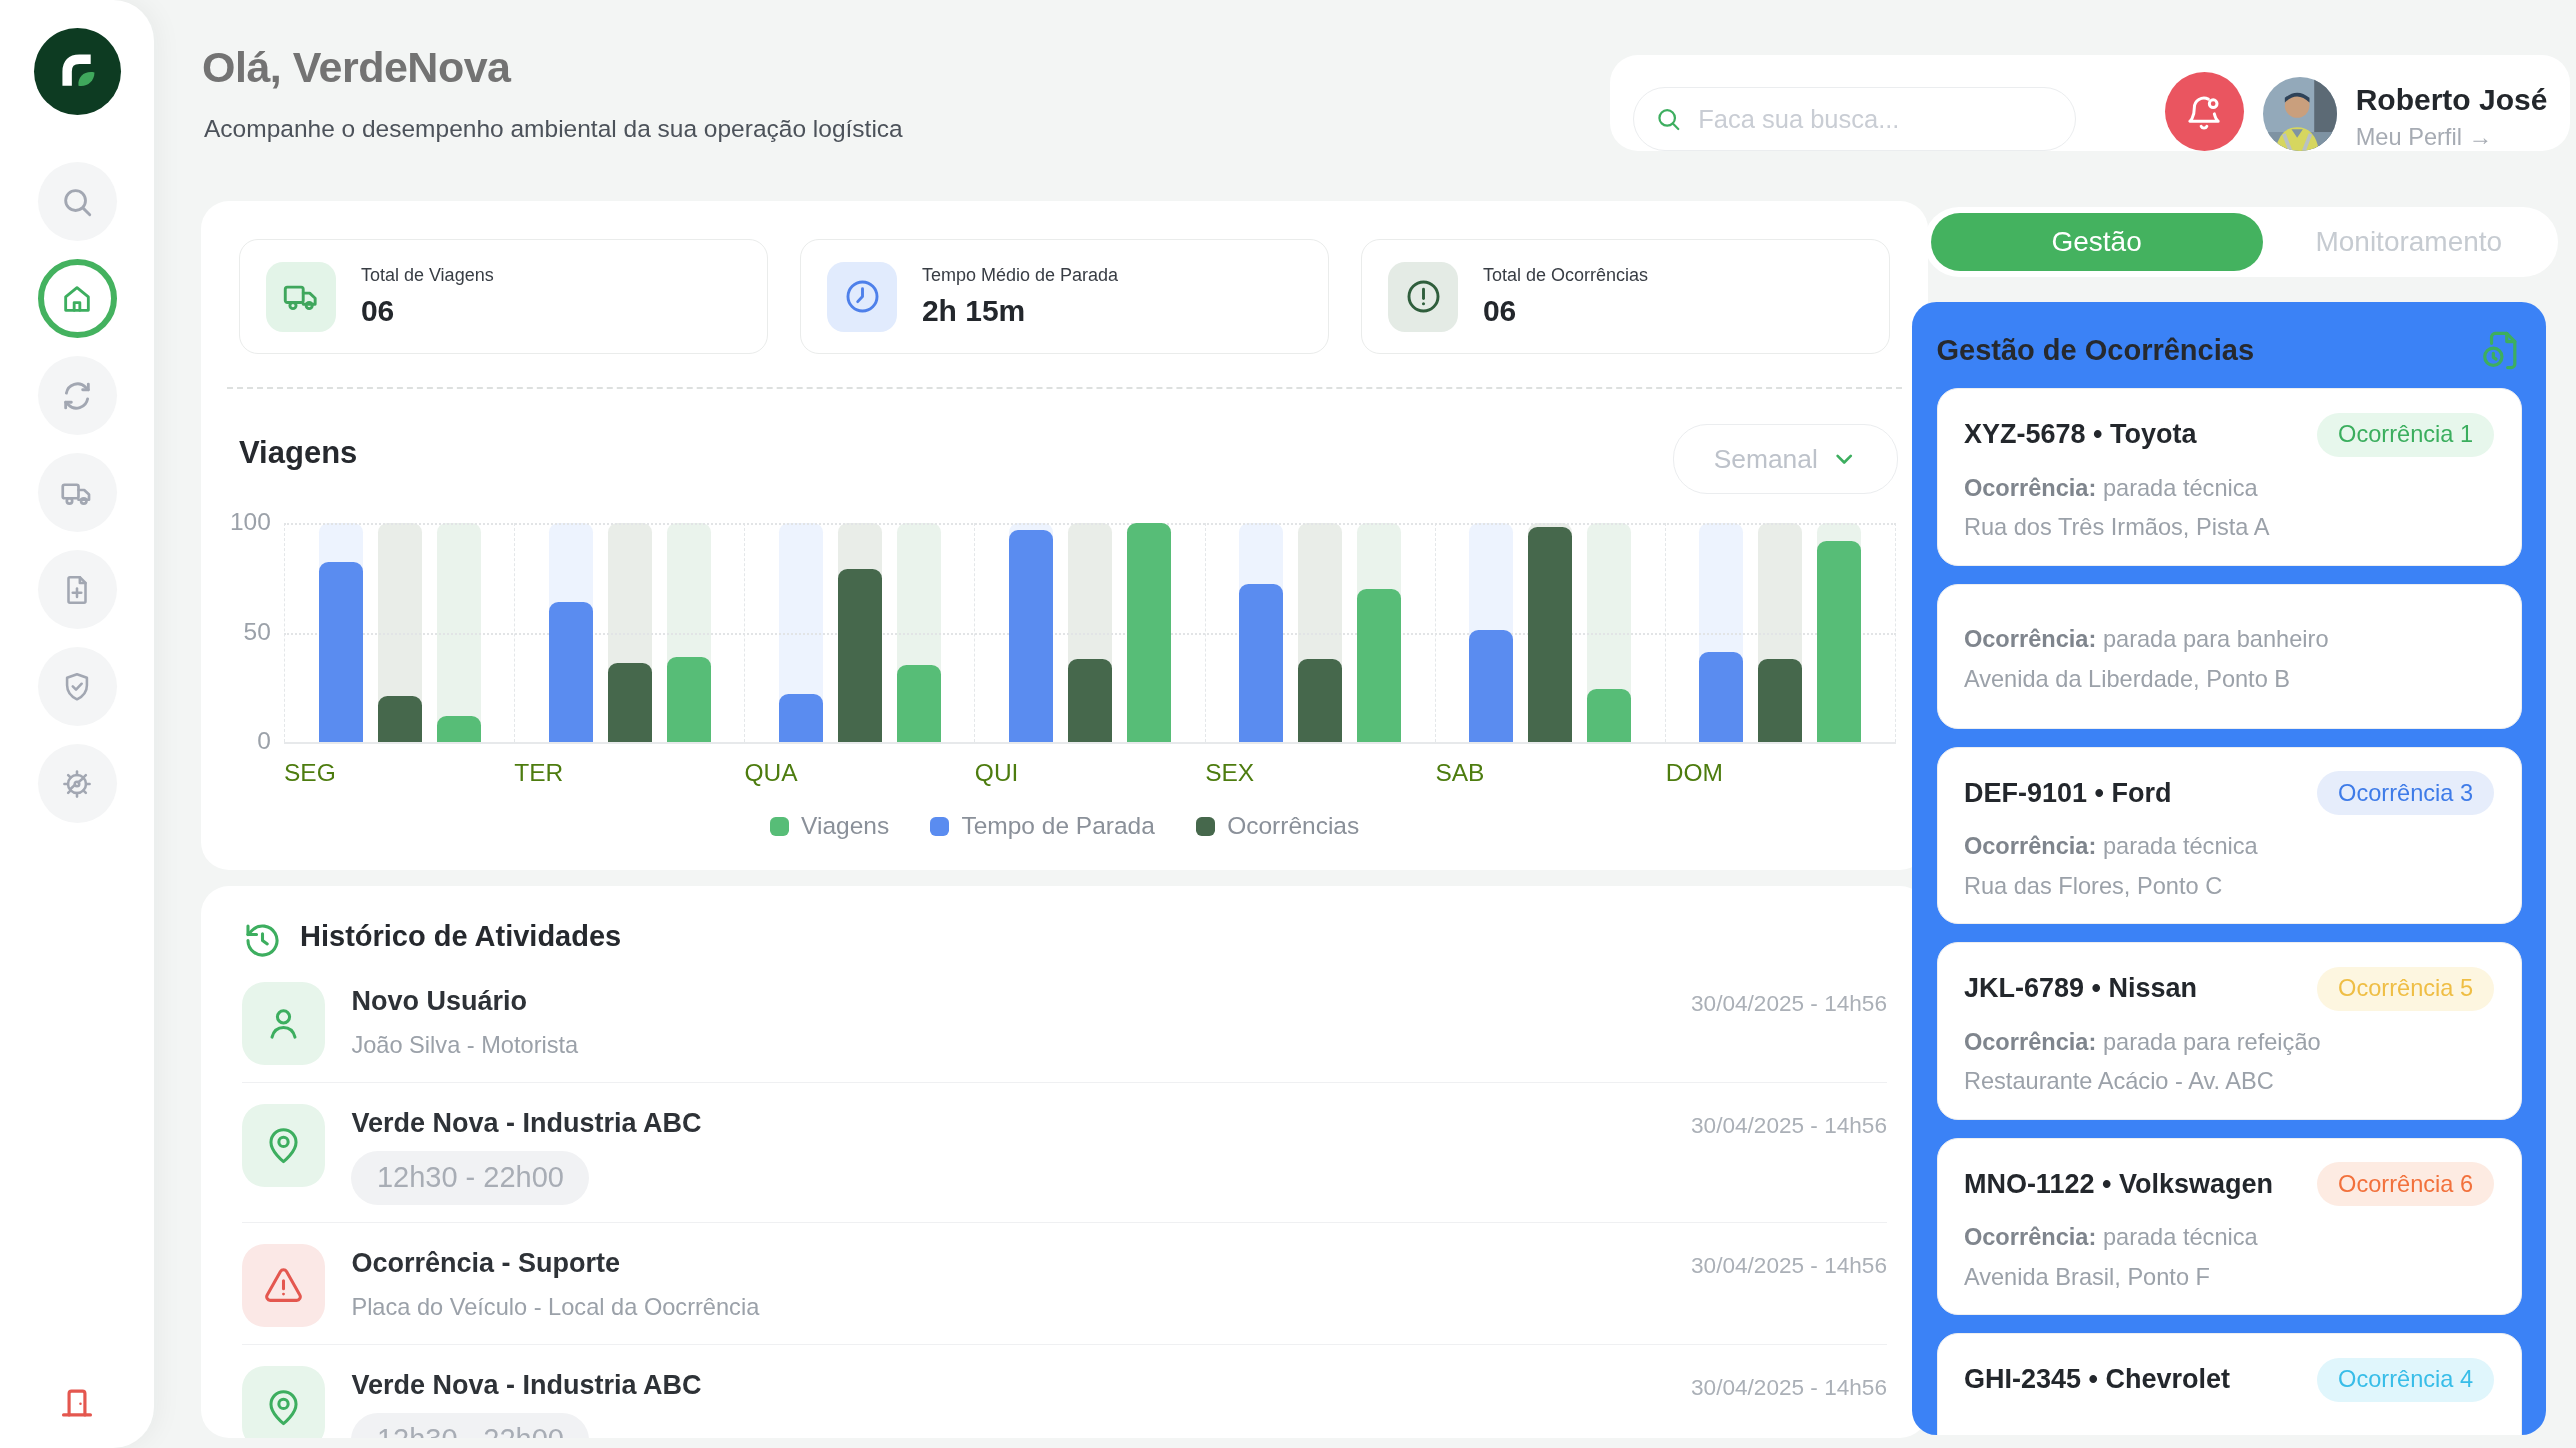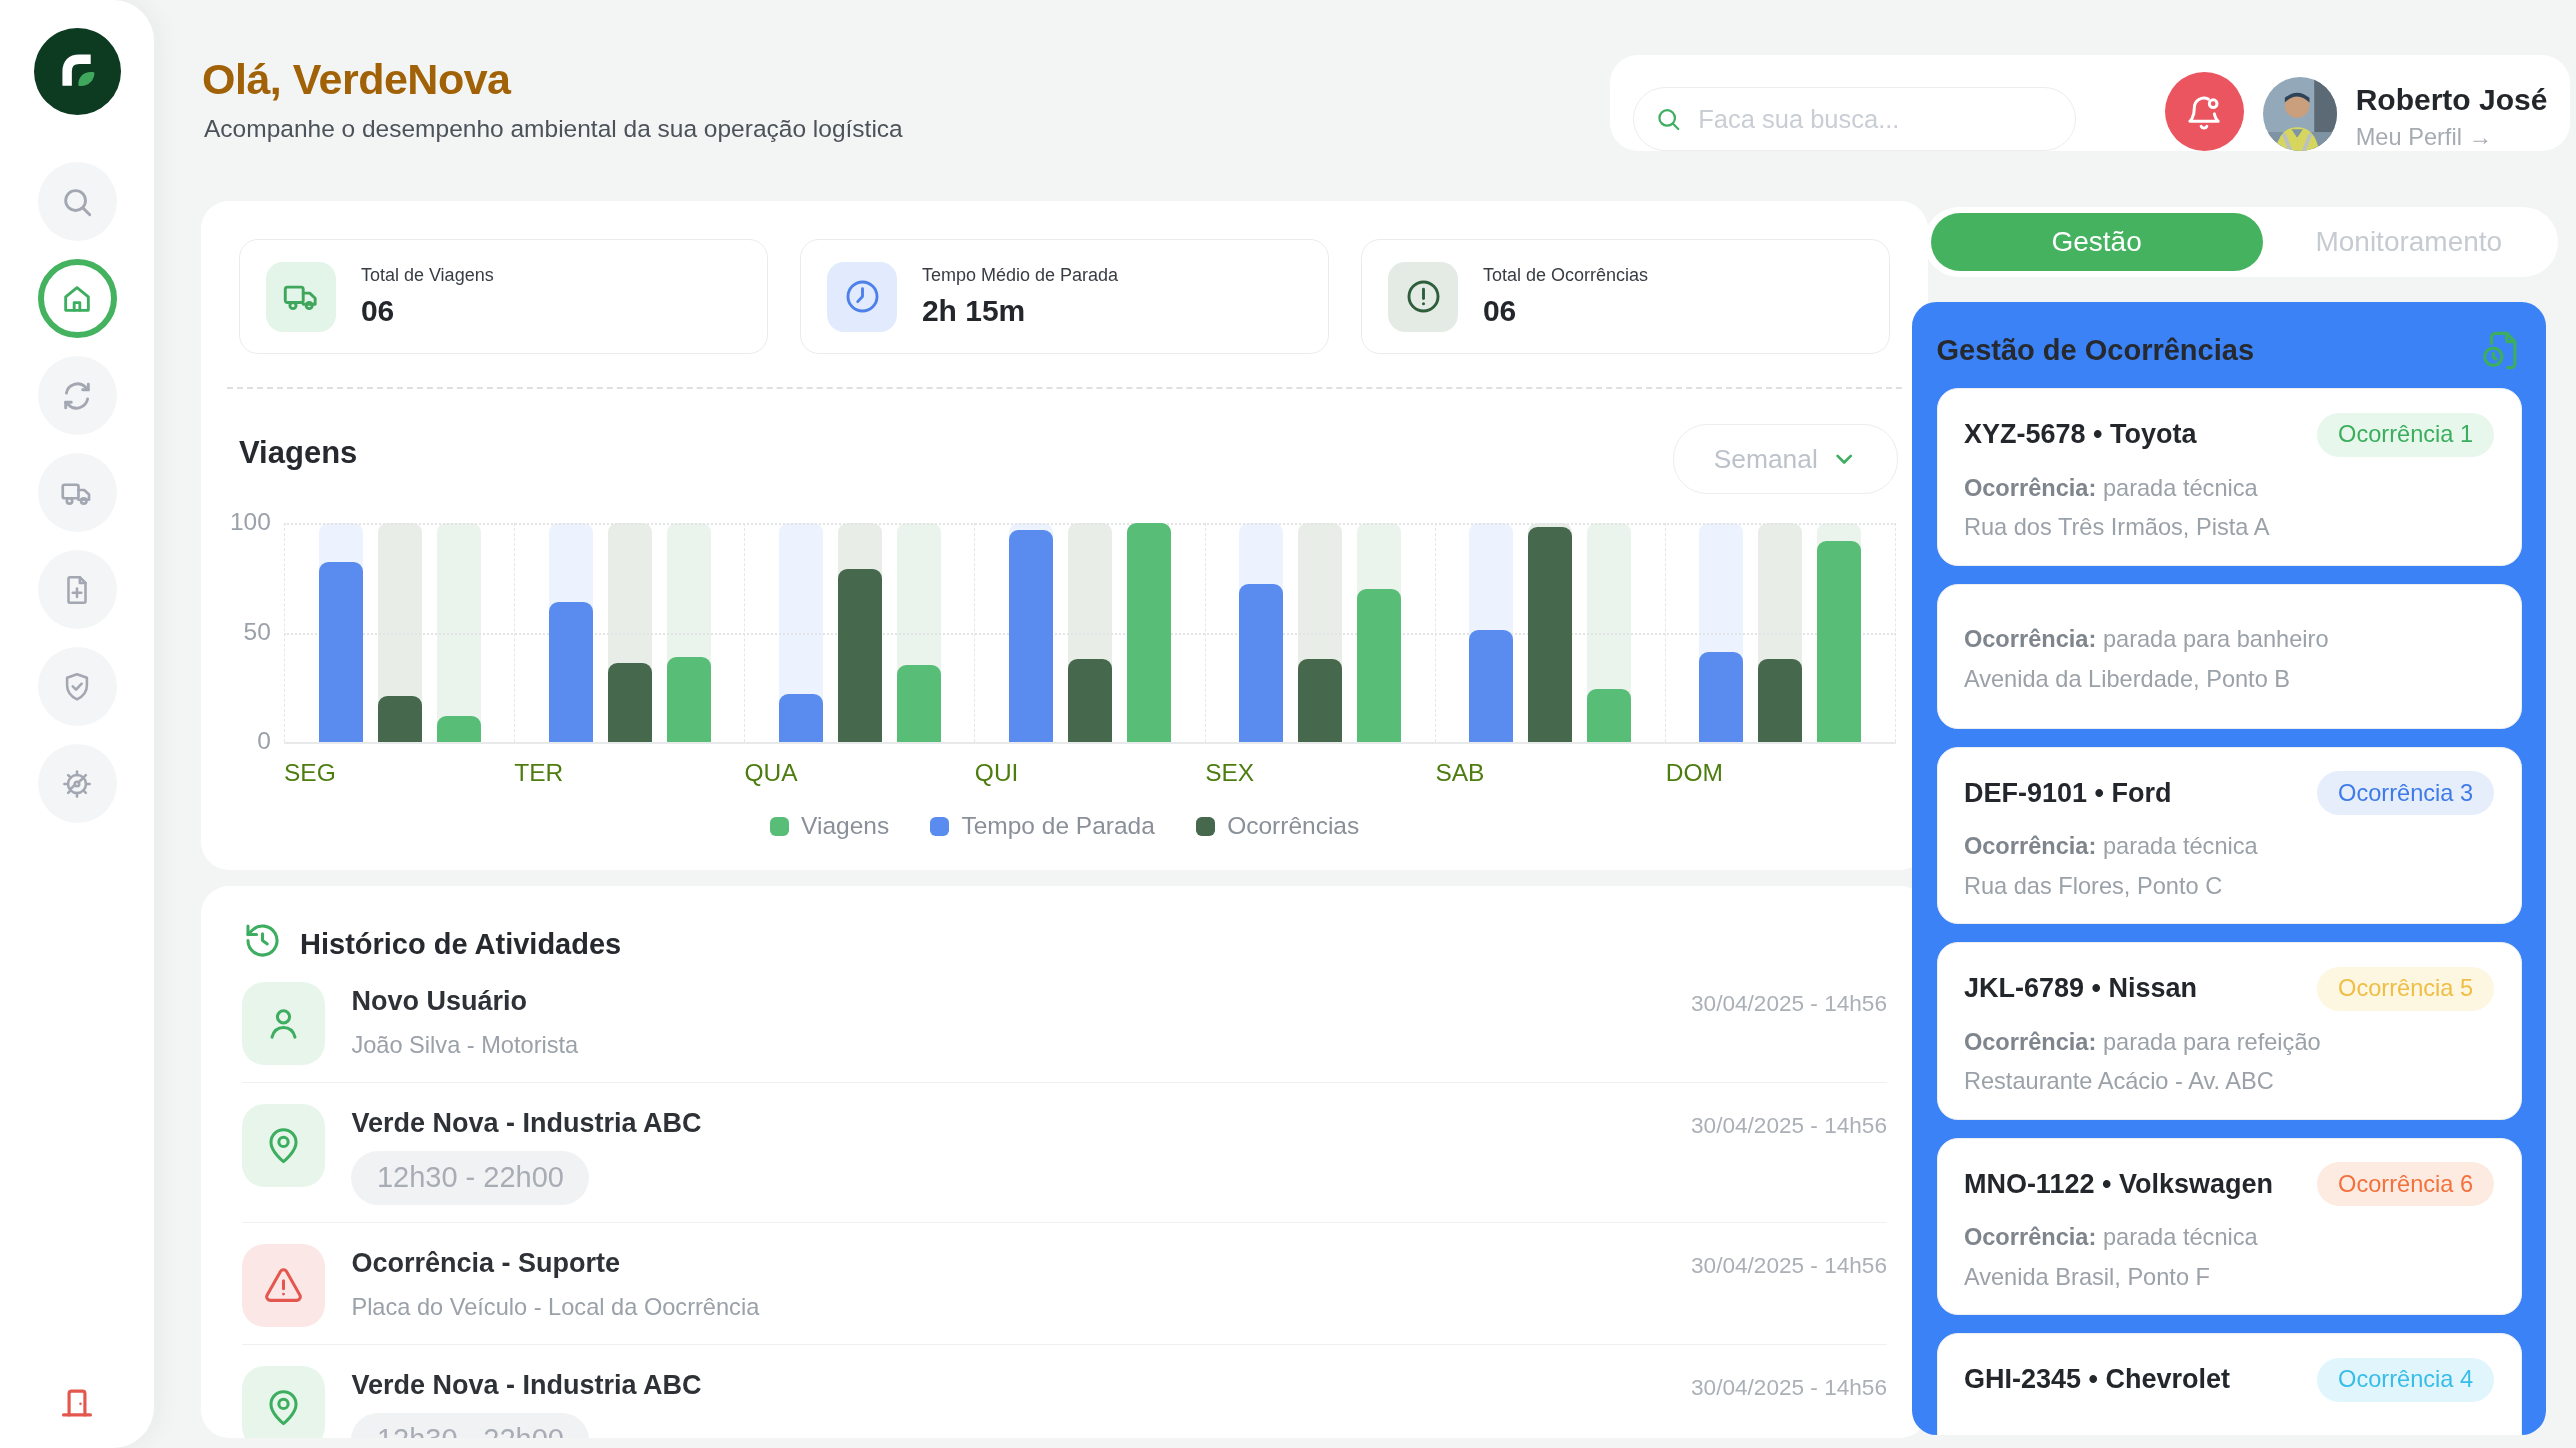--- a/index.html
+++ b/index.html
@@ -13,22 +13,22 @@
            display:flex;flex-direction:column;align-items:center;}
   .logo{width:87px;height:87px;border-radius:50%;background:#0d3b22;margin-top:28px;
         display:flex;align-items:center;justify-content:center;cursor:pointer;}
   .nav{margin-top:47px;display:flex;flex-direction:column;gap:18px;}
   .nav-item{width:79px;height:79px;border-radius:50%;background:#f4f5f6;color:#a2a7b2;
             display:flex;align-items:center;justify-content:center;box-sizing:border-box;cursor:pointer;}
   .nav-item.active{background:#fff;border:6.6px solid #44b25f;color:#3dae5f;}
   .logout{position:absolute;bottom:26.4px;left:50%;transform:translateX(-50%);color:#e4574f;cursor:pointer;}
 
   
-  .greet-title{position:absolute;left:202px;top:55px;font-size:43px;font-weight:bold;
-               letter-spacing:-0.5px;color:#a16207;}
+  .greet-title{position:absolute;left:202px;top:43px;font-size:43px;font-weight:bold;
+               letter-spacing:-0.5px;color:#737373;}
   .greet-sub{position:absolute;left:204px;top:115px;font-size:24.5px;color:#4c525a;}
   .header-box{position:absolute;left:1610px;top:55px;width:960px;height:96px;background:#fff;
               border-radius:28px;display:flex;align-items:flex-end;padding:0 22.6px;box-sizing:border-box;}
   .search-field{flex:0 0 443px;height:64px;border:1.9px solid #ebedef;border-radius:32px;
                 display:flex;align-items:center;gap:15px;padding:0 21px;box-sizing:border-box;}
   .search-field input{border:none;outline:none;background:transparent;font-size:25.5px;
                       font-family:inherit;color:#555b63;width:100%;}
   .search-field input::placeholder{color:#c9cdd4;}
   .bell-btn{margin-left:auto;width:79px;height:79px;border-radius:50%;background:#ea5560;color:#fff;
             display:flex;align-items:center;justify-content:center;cursor:pointer;}
@@ -62,21 +62,21 @@
   .bar-fill{position:absolute;left:0;right:0;bottom:0;border-radius:9.4px 9.4px 0 0;z-index:3;}
   .day-labels{position:absolute;left:83px;right:32px;top:558px;display:flex;}
   .day-label{flex:1;text-align:left;font-size:24.5px;color:#4d7c0f;}
   .legend{position:absolute;left:0;right:0;top:611px;display:flex;justify-content:center;gap:41px;}
   .legend-item{display:flex;align-items:center;gap:12.3px;font-size:24.5px;color:#8a9099;}
   .legend-swatch{width:19px;height:19px;border-radius:5.7px;}
 
   
   .card-activity{position:absolute;left:201px;top:886px;width:1727px;height:552px;background:#fff;
                  border-radius:28px;padding:0 41px;box-sizing:border-box;overflow:hidden;}
-  .activity-header{display:flex;align-items:flex-end;gap:17px;margin-top:34px;color:#3dae5f;}
+  .activity-header{display:flex;align-items:flex-start;gap:17px;margin-top:34px;color:#3dae5f;}
   .activity-title{font-size:29px;font-weight:bold;color:#26292e;}
   .activity-row{display:flex;align-items:flex-start;gap:26.4px;padding:21px 0 17px 0;min-height:117px;
                 box-sizing:border-box;border-top:1.9px solid #eff0f2;}
   .activity-row.first{border-top:none;}
   .act-icon{width:83px;height:83px;border-radius:22.6px;display:flex;align-items:center;justify-content:center;flex:none;}
   .act-title{font-size:27px;font-weight:bold;color:#2e3237;margin-top:3.8px;}
   .act-sub{font-size:23.6px;color:#9ba1a9;margin-top:15px;}
   .act-pill{display:inline-block;background:#f1f2f4;color:#a8adb5;border-radius:942px;
             padding:10.4px 25.5px;font-size:29px;margin-top:12.3px;}
   .act-time{margin-left:auto;font-size:22.6px;color:#abb0b7;margin-top:9.4px;}

